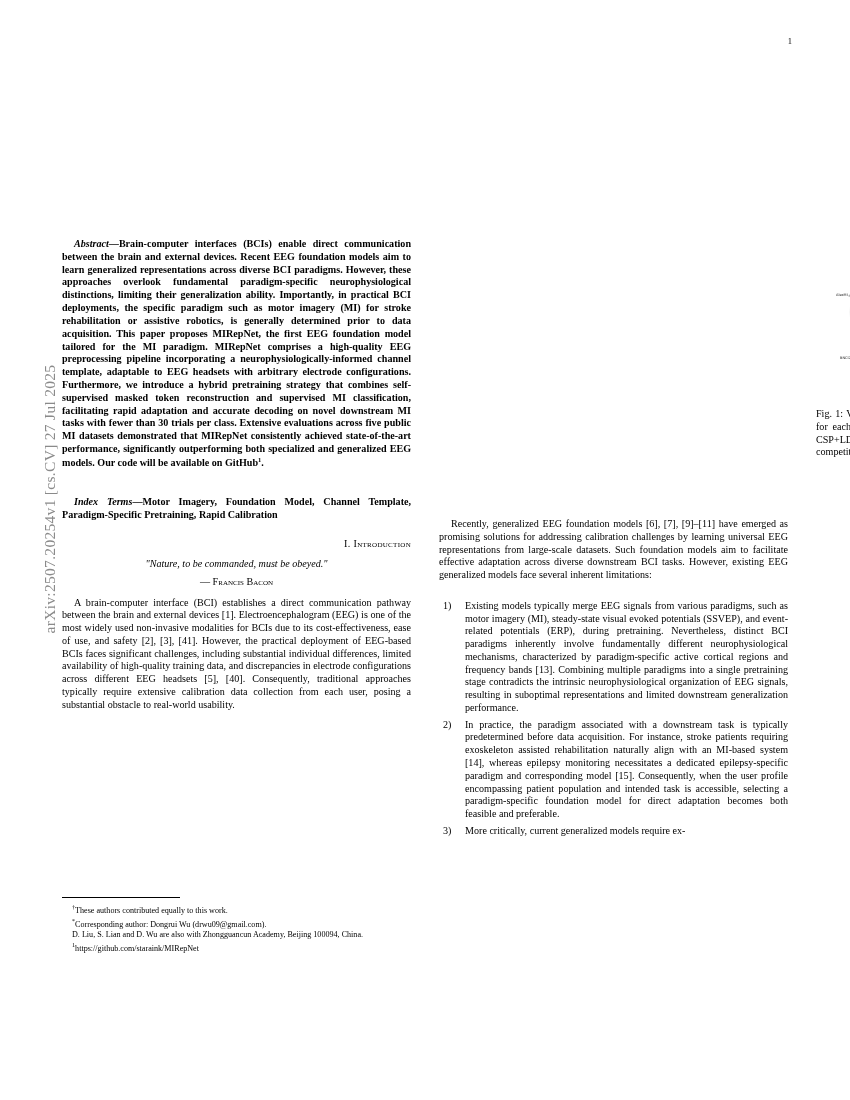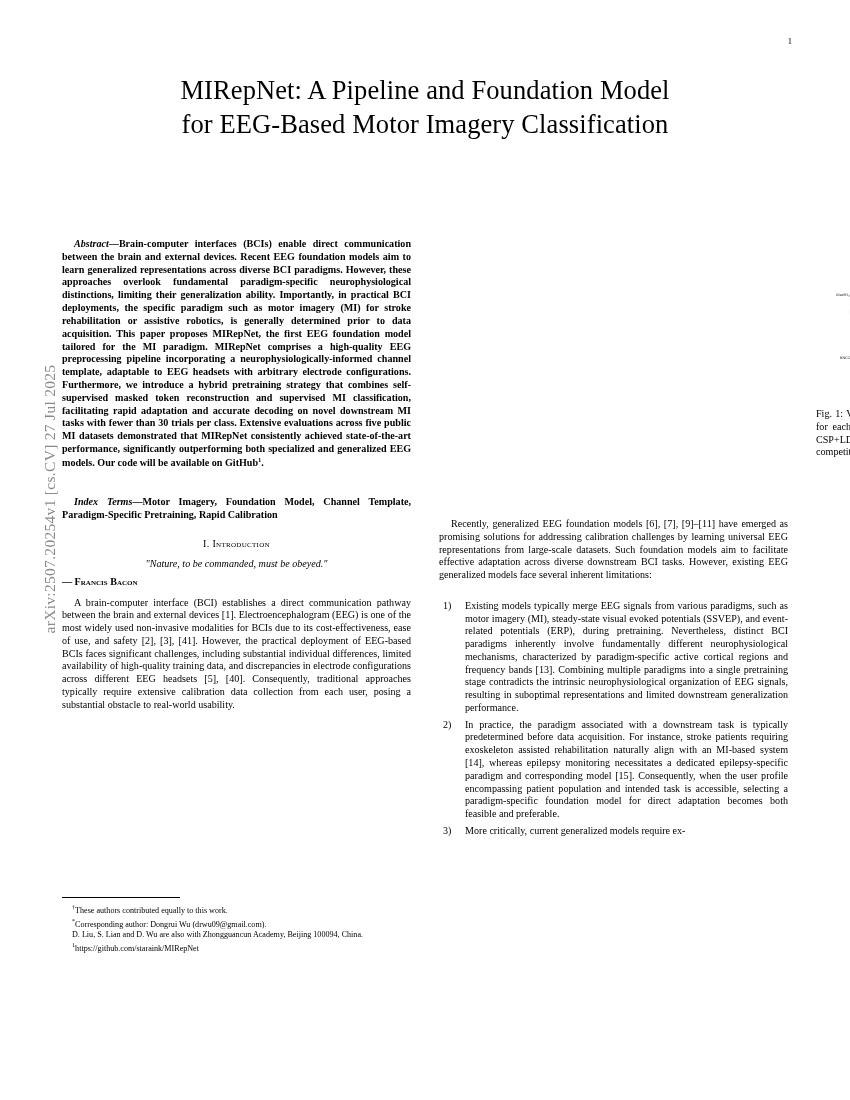--- a/index.html
+++ b/index.html
@@ -85,39 +85,38 @@
     text-align: justify;
     font-size: 10.1px;
     line-height: 1.27;
     hyphens: auto;
   }
   .abstract .lead { font-style: italic; font-weight: bold; }
   .indent { text-indent: 12px; }
   .idx { margin-top: 26px; }
 
   .section-head {
-    text-align: center;
+    text-align: right;
     font-size: 10.2px;
     margin-top: 16px;
     margin-bottom: 9px;
     font-variant: small-caps;
     letter-spacing: 0.3px;
   }
   .quote {
     text-align: center;
     font-style: italic;
     font-size: 10.1px;
     margin-bottom: 7px;
   }
   .quote-attrib {
-    text-align: left;
+    text-align: center;
     font-size: 10.1px;
     font-variant: small-caps;
     margin-bottom: 10px;
-    font-weight: bold;
   }
 
   .body-para { margin-top: 8px; }
 
   
   ol.numlist {
     margin: 18px 0 0 0;
     padding-left: 0;
     list-style: none;
     counter-reset: nl;
@@ -192,24 +191,20 @@
 </head>
 <body>
 
 <div class="page">
 
   <div class="page-number">1</div>
 
   <div class="arxiv-stamp">arXiv:2507.20254v1  [cs.CV]  27 Jul 2025</div>
 
   <div class="title-block">
-    <h1 class="paper-title">
-      <span>MIRepNet: A Pipeline and Foundation Model</span><br>
-      <span>for EEG-Based Motor Imagery Classification</span>
-    </h1>
   </div>
 
   <div class="columns">
 
     <div class="col col-left">
 
       <p class="abstract indent"><span class="lead">Abstract</span><span>—</span><span>Brain-computer interfaces (BCIs) enable direct communication between the brain and external devices. Recent EEG foundation models aim to learn generalized representations across diverse BCI paradigms. However, these approaches overlook fundamental paradigm-specific neurophysiological distinctions, limiting their generalization ability. Importantly, in practical BCI deployments, the specific paradigm such as motor imagery (MI) for stroke rehabilitation or assistive robotics, is generally determined prior to data acquisition. This paper proposes MIRepNet, the first EEG foundation model tailored for the MI paradigm. MIRepNet comprises a high-quality EEG preprocessing pipeline incorporating a neurophysiologically-informed channel template, adaptable to EEG headsets with arbitrary electrode configurations. Furthermore, we introduce a hybrid pretraining strategy that combines self-supervised masked token reconstruction and supervised MI classification, facilitating rapid adaptation and accurate decoding on novel downstream MI tasks with fewer than 30 trials per class. Extensive evaluations across five public MI datasets demonstrated that MIRepNet consistently achieved state-of-the-art performance, significantly outperforming both specialized and generalized EEG models. Our code will be available on GitHub</span><span class="sup" style="font-size:6.5px;vertical-align:super">1</span><span>.</span></p>
 
       <p class="abstract indent idx"><span class="lead">Index Terms</span><span>—</span><span>Motor Imagery, Foundation Model, Channel Template, Paradigm-Specific Pretraining, Rapid Calibration</span></p>
 

